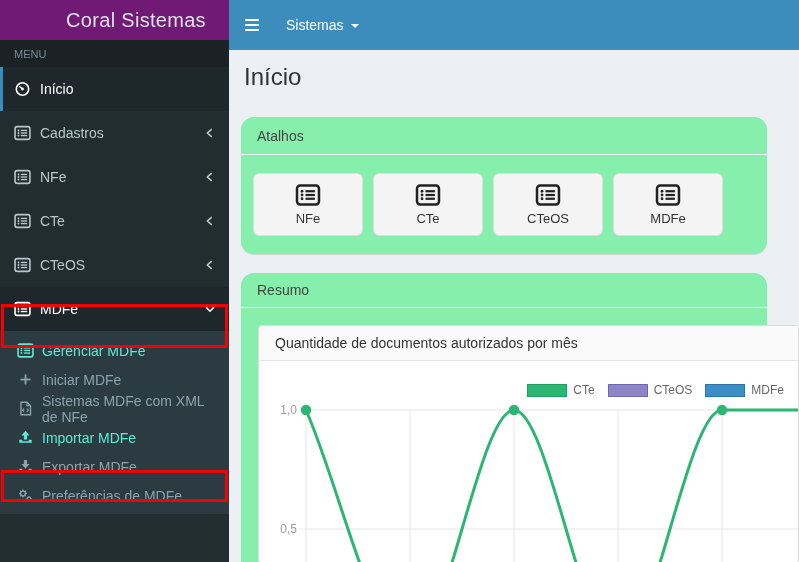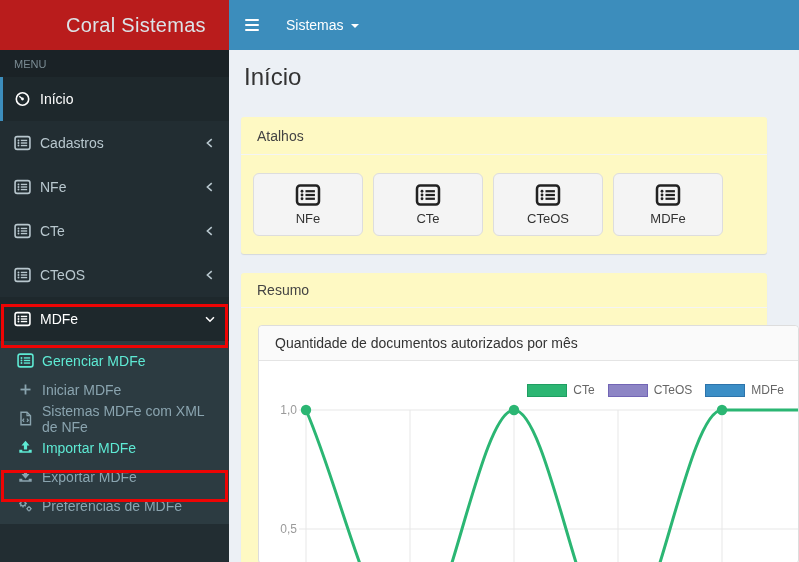--- a/index.html
+++ b/index.html
@@ -6,21 +6,21 @@
   html,body { width:799px; height:562px; }
   body {
     font-family: "Liberation Sans", sans-serif;
     position: relative;
     overflow: hidden;
     background: #ecf0f5;
     color:#333;
   }
   
   .sidebar { position:absolute; left:0; top:0; width:229px; height:562px; background:#222d32; z-index:2; }
-  .logo { height:50px; background:#b91c1c; color:#dce3e7; font-size:20px;
+  .logo { height:40px; background:#701a75; color:#dce3e7; font-size:20px;
           display:flex; align-items:center; justify-content:center; letter-spacing:.3px;padding-left:43px; }
   .menu-header { background:#1a2226; color:#7a8b93; font-size:11px; padding:8px 12px 7px 14px; }
   .menu-item { height:44px; display:flex; align-items:center; padding:0 12px 0 11px;
                color:#b8c7ce; font-size:14px; border-left:3px solid transparent; cursor:pointer; }
   .menu-item .mi-icon { width:17px; height:16px; margin-right:9px; flex:0 0 auto; }
   .menu-item .chev { margin-left:auto; width:14px; height:14px; }
   .menu-item.active { background:#1e282c; color:#fff; border-left-color:#3c8dbc; }
   .menu-item.open   { background:#1e282c; color:#fff; }
   .submenu { background:#2c3b41; padding:5px 0 4px 0; }
   .submenu-item { height:29px; display:flex; align-items:center; padding:0 10px 0 17px;
@@ -37,21 +37,21 @@
             display:flex; align-items:center; }
   .hamburger { width:45px; height:50px; display:flex; flex-direction:column; justify-content:center;
                align-items:center; gap:3px; cursor:pointer; }
   .hamburger span { display:block; width:14px; height:2px; background:#fff; border-radius:1px; }
   .nav-add { color:#fff; font-size:14px; margin-left:12px; display:flex; align-items:center; cursor:pointer; }
   .caret { width:0; height:0; border-left:4px solid transparent; border-right:4px solid transparent;
            border-top:4px solid #fff; margin-left:7px; margin-top:2px; }
   
   .content { position:absolute; left:229px; right:0; top:50px; bottom:0; overflow:hidden; background:#ecf0f5; }
   .page-title { font-size:24px; font-weight:400; color:#333; padding:13px 15px 9px 15px; }
-  .box { position:absolute; left:12px; width:526px; background:#fef9c3; border-radius:3px;
+  .box { position:absolute; left:12px; width:526px; background:#86efac; border-radius:13px;
          box-shadow:0 1px 1px rgba(0,0,0,.1); }
   .box-atalhos { top:67px; height:137px; }
   .box-resumo  { top:223px; height:320px; }
   .box-header { padding:11px 16px 10px 16px; font-size:14px; color:#444; border-bottom:1px solid #f4f4f4; }
   .box-resumo .box-header { padding:9px 16px 9px 16px; }
   .shortcut-row { display:flex; padding:18px 12px 0 12px; }
   .shortcut-btn { width:110px; height:63px; margin-right:10px; background:#f4f4f4; border:1px solid #ddd;
                   border-radius:6px; display:flex; flex-direction:column; align-items:center;
                   justify-content:center; gap:5px; cursor:pointer; }
   .shortcut-btn .sc-icon { width:26px; height:22px; color:#222; }

